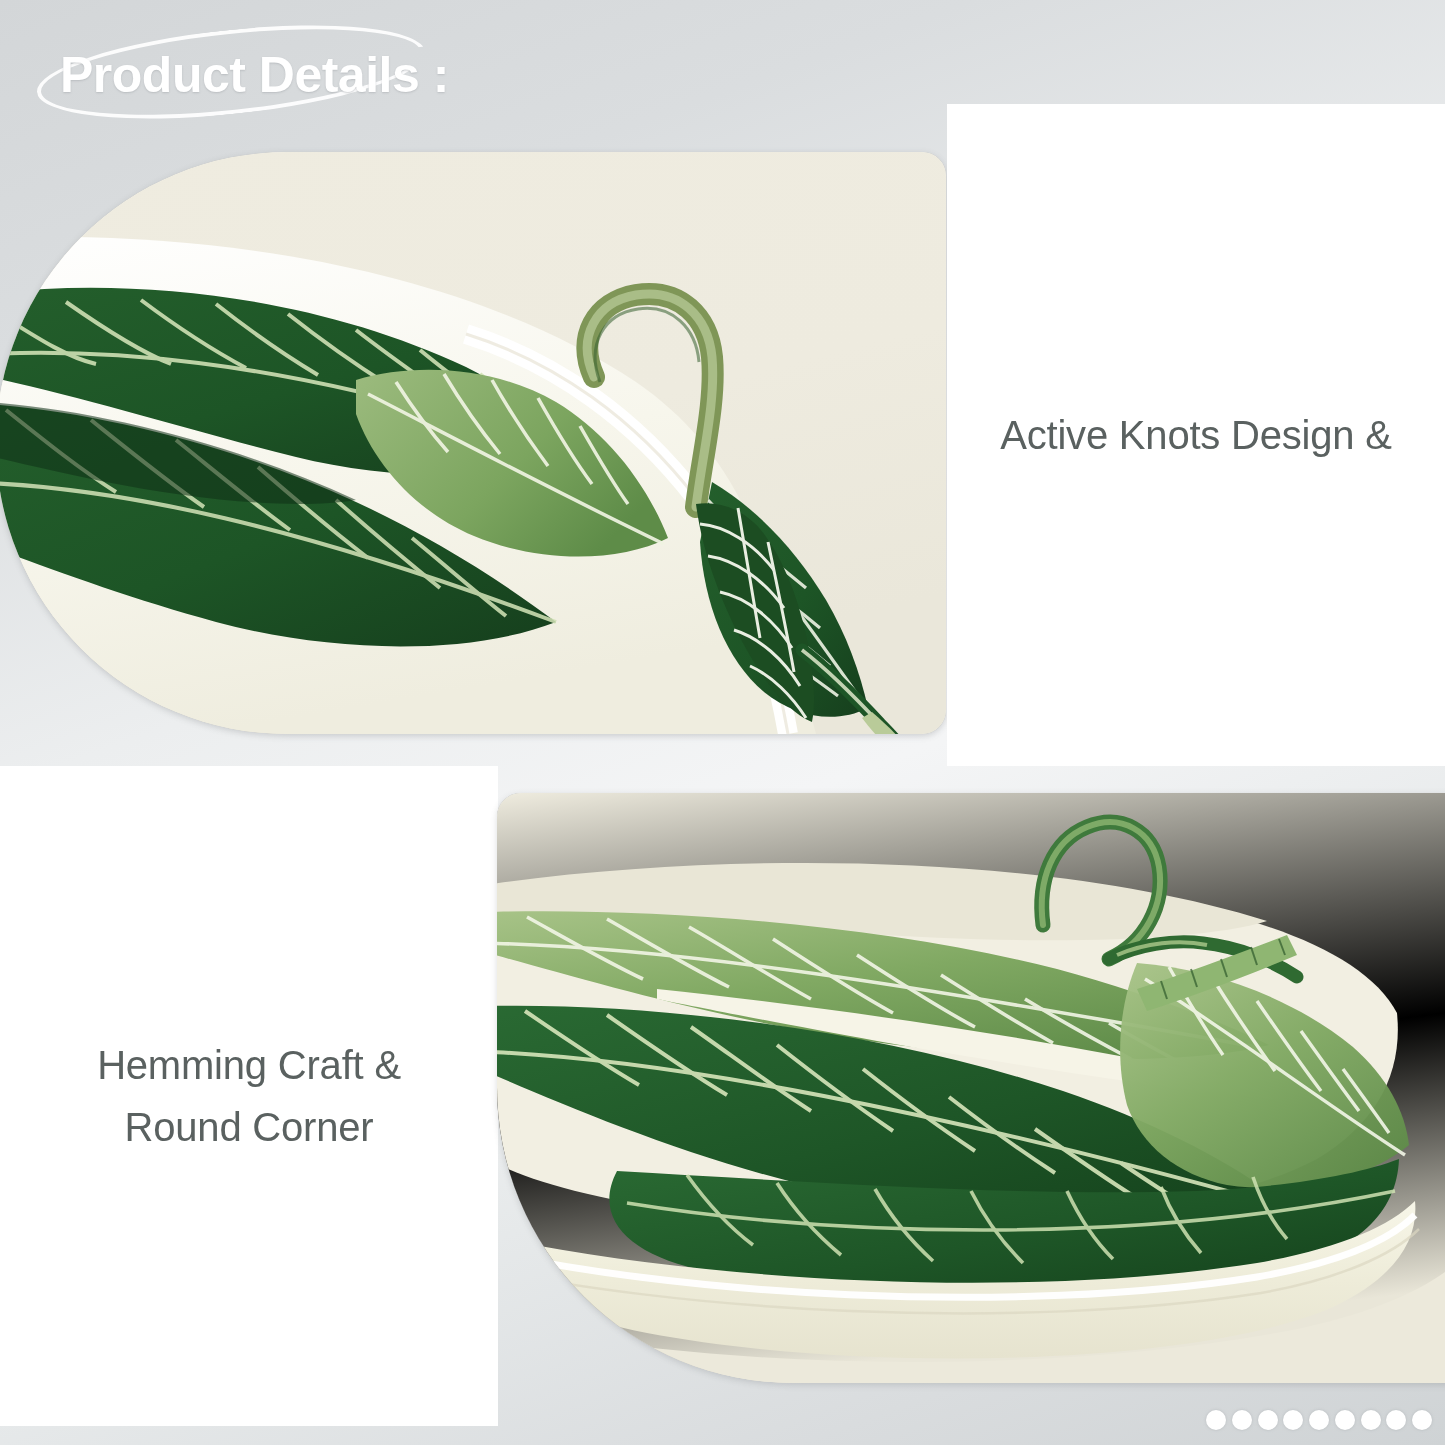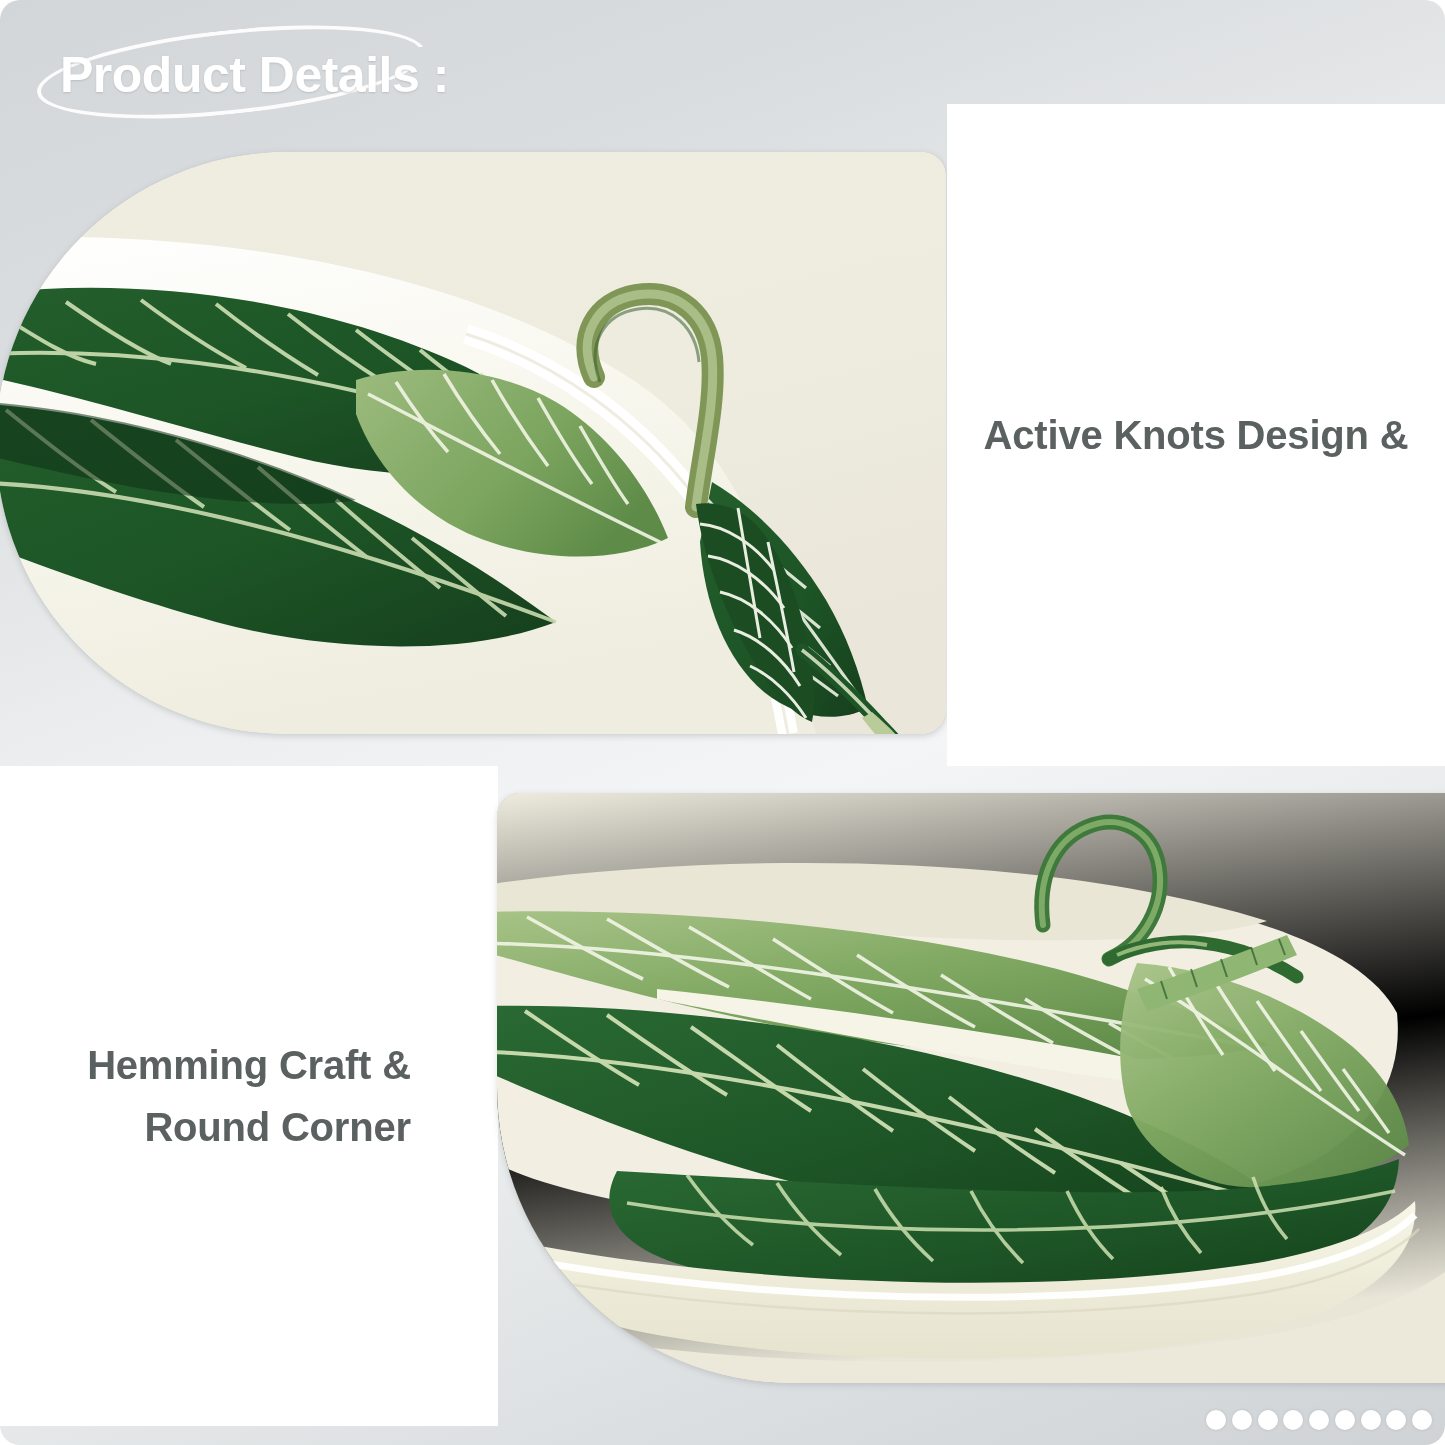--- a/index.html
+++ b/index.html
@@ -5,21 +5,20 @@
   html,body{margin:0;padding:0;}
   body{
     width:1445px;height:1445px;
     font-family:"Liberation Sans", sans-serif;
     overflow:hidden;
     background:#ffffff;
   }
   #stage{
     position:relative;width:1445px;height:1445px;overflow:hidden;
     background:linear-gradient(160deg,#d3d6d8 0%,#dadddf 18%,#eceeef 40%,#f4f5f6 55%,#e6e9ea 72%,#d9dcde 88%,#cfd3d5 100%);
-    border-radius:20px;
   }
 
   
   .header{
     position:absolute;left:0;top:0;width:1445px;height:112px;
   }
   .title-wrap{
     position:absolute;left:28px;top:24px;width:420px;height:80px;
   }
   .title-text{
@@ -50,21 +49,21 @@
   }
   .pill-top .canvasbox{position:absolute;inset:0;}
 
   
   .card-topright{
     position:absolute;left:947px;top:104px;width:498px;height:662px;
     background:#ffffff;
     display:flex;align-items:center;justify-content:center;
   }
   .caption{
-    color:#5a6160;font-weight:bold;text-align:right;
+    color:#5a6160;font-weight:normal;text-align:center;
     font-size:40px;line-height:1.55;letter-spacing:-.2px;
     padding:0 22px;
   }
 
   
   .card-bottomleft{
     position:absolute;left:0;top:766px;width:498px;height:660px;
     background:#ffffff;
     display:flex;align-items:center;justify-content:center;
   }

